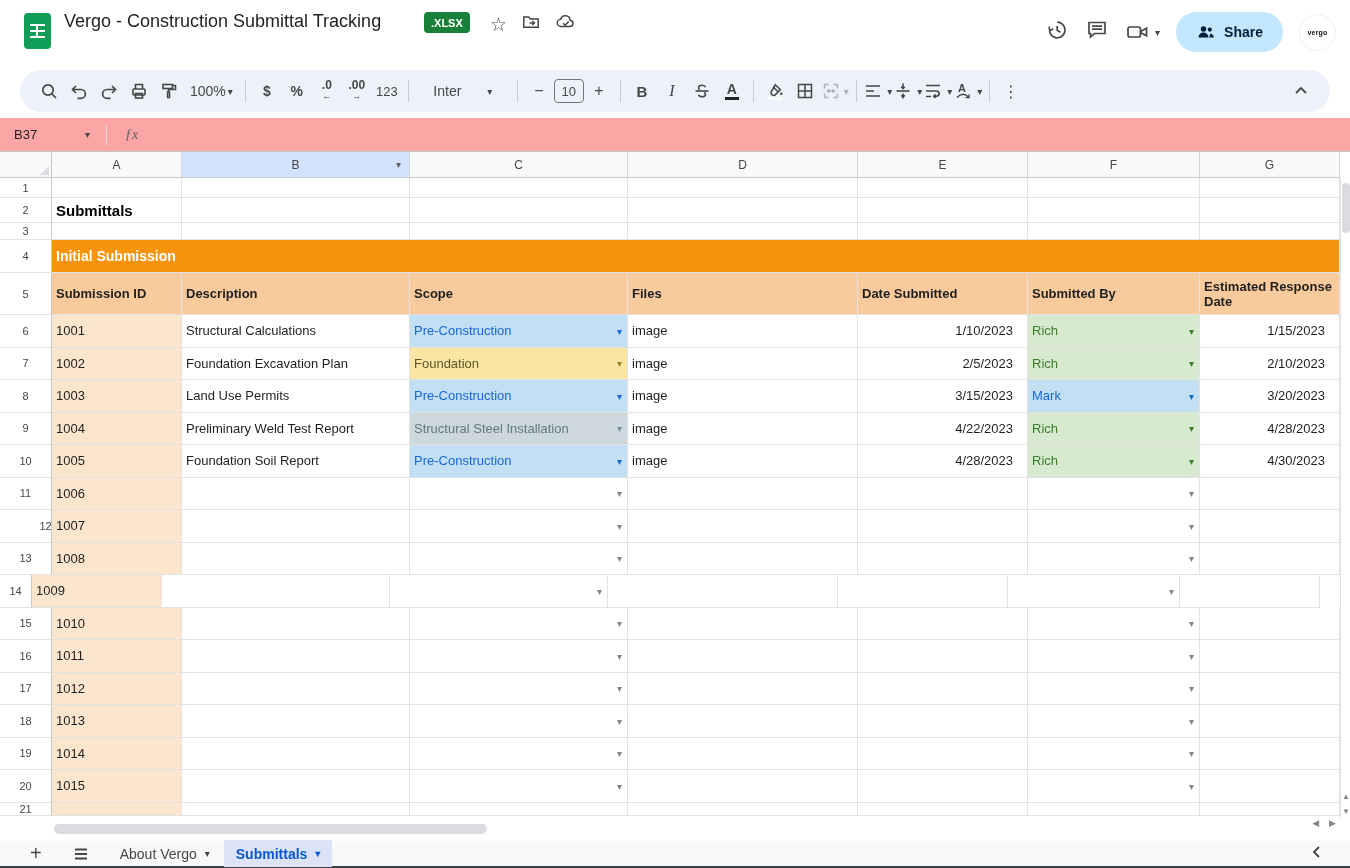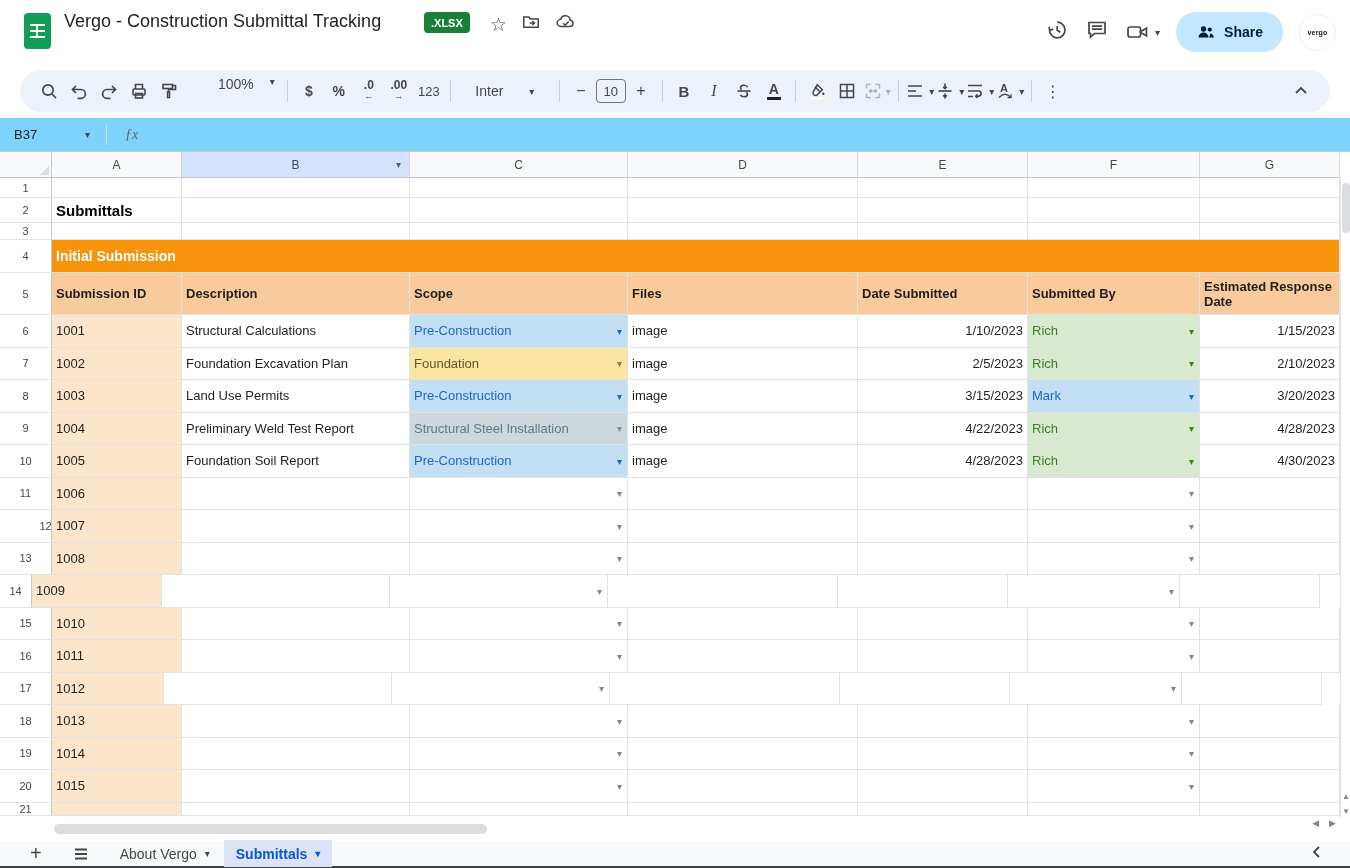--- a/index.html
+++ b/index.html
@@ -32,36 +32,36 @@
   .dd-caret { font-size:10px; color:#444746; }
 
   
   .toolbar { position:absolute; left:20px; top:70px; width:1310px; height:42px; background:#edf2fa;
     border-radius:21px; display:flex; align-items:center; padding:0 14px; color:#444746; }
   .tb { display:flex; align-items:center; justify-content:center; height:30px; min-width:30px;
     border-radius:4px; font-size:14px; }
   .tb svg { display:block; }
   .tb-sep { width:1px; height:22px; background:#c7cdd6; margin:0 6px; }
   .tb-label { font-size:14px; color:#444746; }
-  .zoom-box { display:flex; align-items:flex-start; gap:16px; padding:0 6px;margin-left:28px; }
+  .zoom-box { display:flex; align-items:center; gap:2px; padding:0 6px; }
   .font-box { display:flex; align-items:center; gap:26px; padding:0 8px; min-width:96px; }
   .size-box { width:30px; height:24px; border:1px solid #747775; border-radius:4px;
     display:flex; align-items:center; justify-content:center; font-size:13px; background:#edf2fa; }
   .fmt-txt { font-size:14px; font-weight:bold; }
   .num-stack { display:flex; flex-direction:column; align-items:center; line-height:11px; font-size:12px; font-weight:bold; }
   .num-stack .arr { font-size:9px; font-weight:normal; }
   .b-btn { font-weight:bold; font-size:15px; }
   .i-btn { font-style:italic; font-family:"Liberation Serif",serif; font-size:16px; }
   .a-color { font-weight:bold; font-size:14px; border-bottom:3px solid #202124; line-height:15px; padding:0 2px; }
   .disabled { opacity:.38; }
   .more-dots { font-size:16px; letter-spacing:0; }
   .tb-spacer { flex:1; }
 
   
-  .formulabar { position:absolute; left:0; top:118px; width:1350px; height:34px; background:#7dd3fc;
+  .formulabar { position:absolute; left:0; top:118px; width:1350px; height:34px; background:#fca5a5;
     border-bottom:1px solid #c4c7c5; display:flex; align-items:center; }
   .name-box { width:98px; display:flex; align-items:center; justify-content:space-between;
     padding:0 8px 0 14px; font-size:13px; color:#1f1f1f; }
   .fb-sep { width:1px; height:20px; background:#dadce0; margin:0 8px; }
   .fx { font-style:italic; color:#5f6368; font-size:14px; font-family:"Liberation Serif",serif; margin-left:10px; }
 
   
   .gridwrap { position:absolute; left:0; top:152px; width:1350px; height:689px; background:#fff; overflow:hidden; }
   .colrow { display:flex; height:26px; }
   .colcell { background:#f8f9fa; border-right:1px solid #d5d8db; border-bottom:1px solid #c6c9cc;
@@ -72,21 +72,21 @@
     border-left:9px solid transparent; border-bottom:9px solid #dadce0; }
   .colcell.selected { background:#d3e3fd; }
   .colcell .col-caret { position:absolute; right:8px; font-size:10px; color:#5f6368; }
   .rows { position:relative; }
   .grow { display:flex; }
   .gut { background:#fff; border-right:1px solid #c6c9cc; border-bottom:1px solid #e2e2e2;
     display:flex; align-items:center; justify-content:center; font-size:11px; color:#444746; }
   .cell { background:#fff; border-right:1px solid #e2e2e2; border-bottom:1px solid #e2e2e2;
     display:flex; align-items:center; font-size:13px; overflow:hidden; position:relative;
     padding:0 4px; white-space:nowrap; }
-  .cell.num { justify-content:flex-end; padding-right:4px; }
+  .cell.num { justify-content:flex-end; padding-right:14px; }
   .cell.idcell { background:#fce5cd; }
   .cell.band { background:#f7940b; color:#fff; font-weight:bold; font-size:14px; }
   .cell.hdr { background:#f9cb9c; font-weight:bold; }
   .title-overflow { font-weight:bold; font-size:15px; color:#000; overflow:visible; white-space:nowrap; }
   .chip-caret { position:absolute; right:5px; top:50%; transform:translateY(-50%); font-size:10px; }
   .wrap2-inner { width:140px; white-space:normal; line-height:15px; }
 
   
   .vscroll { position:absolute; right:0; top:26px; width:10px; height:640px; background:#fff;
     border-left:1px solid #e3e3e3; }
@@ -532,21 +532,21 @@
         </div>
         <div class="cell" style="width: 230px; height: 32.5px;"></div>
         <div class="cell num" style="width: 170px; height: 32.5px;"></div>
         <div class="cell" style="width: 172px; height: 32.5px;">
           <div class="chip-caret" style="color: rgb(128, 134, 139);">▾</div>
         </div>
         <div class="cell num" style="width: 140px; height: 32.5px;"></div>
       </div>
       <div class="grow" style="height: 32.5px;">
         <div class="gut" style="width: 52px; height: 32.5px;">17</div>
-        <div class="cell idcell" style="width: 112px; height: 32.5px;">1012</div>
+        <div class="cell idcell" style="width: 130px; height: 32.5px;">1012</div>
         <div class="cell" style="width: 228px; height: 32.5px;"></div>
         <div class="cell" style="width: 218px; height: 32.5px;">
           <div class="chip-caret" style="color: rgb(128, 134, 139);">▾</div>
         </div>
         <div class="cell" style="width: 230px; height: 32.5px;"></div>
         <div class="cell num" style="width: 170px; height: 32.5px;"></div>
         <div class="cell" style="width: 172px; height: 32.5px;">
           <div class="chip-caret" style="color: rgb(128, 134, 139);">▾</div>
         </div>
         <div class="cell num" style="width: 140px; height: 32.5px;"></div>

